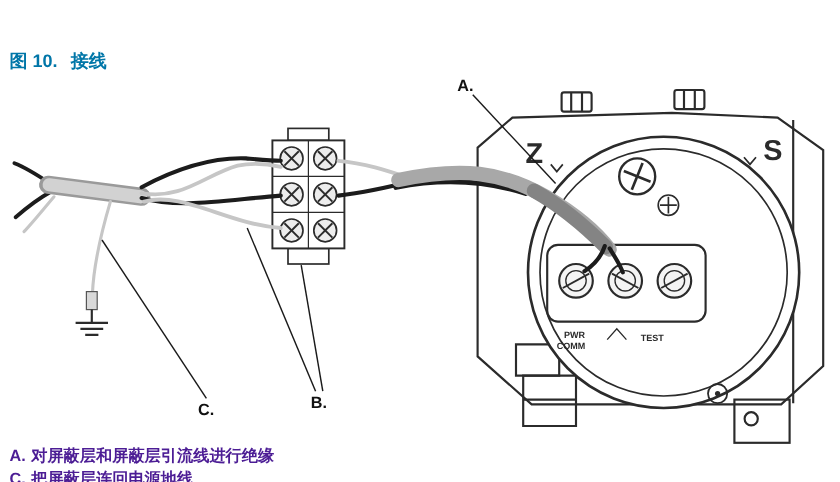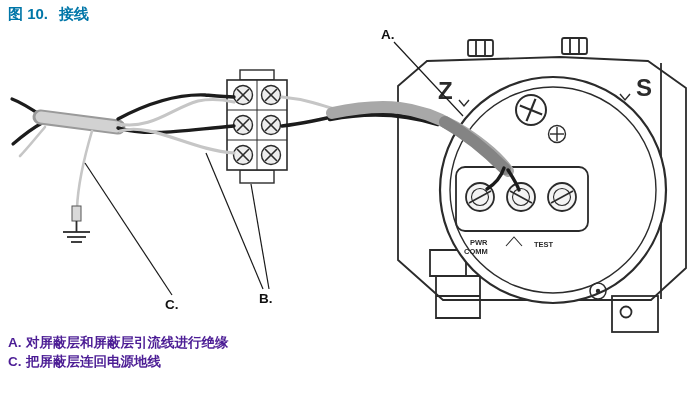--- a/index.html
+++ b/index.html
@@ -3,21 +3,21 @@
 <meta charset="utf-8">
 <style>
   * { margin: 0; padding: 0; box-sizing: border-box; }
   html, body { width: 700px; height: 402px; }
   body {
     background: #ffffff;
     font-family: "Liberation Sans", "DejaVu Sans", sans-serif;
     position: relative;
     overflow: hidden;
   }
-  .page { position: relative; width: 700px; height: 285px; background: #fff; }
+  .page { position: relative; width: 700px; height: 285px; background: #fff; margin-top: 37px; }
   .figure-title {
     position: absolute; left: 8px; top: 5px;
     font-size: 15px; font-weight: bold; color: #0076a8;
     white-space: nowrap;
   }
   .figure-title .gap { display: inline-block; width: 11px; }
   svg.diagram { position: absolute; left: 0; top: 0; display: block; }
   .legend {
     position: absolute; left: 8px; top: 333px;
     color: #4c1d95; font-size: 13.5px; font-weight: bold; line-height: 19px;

